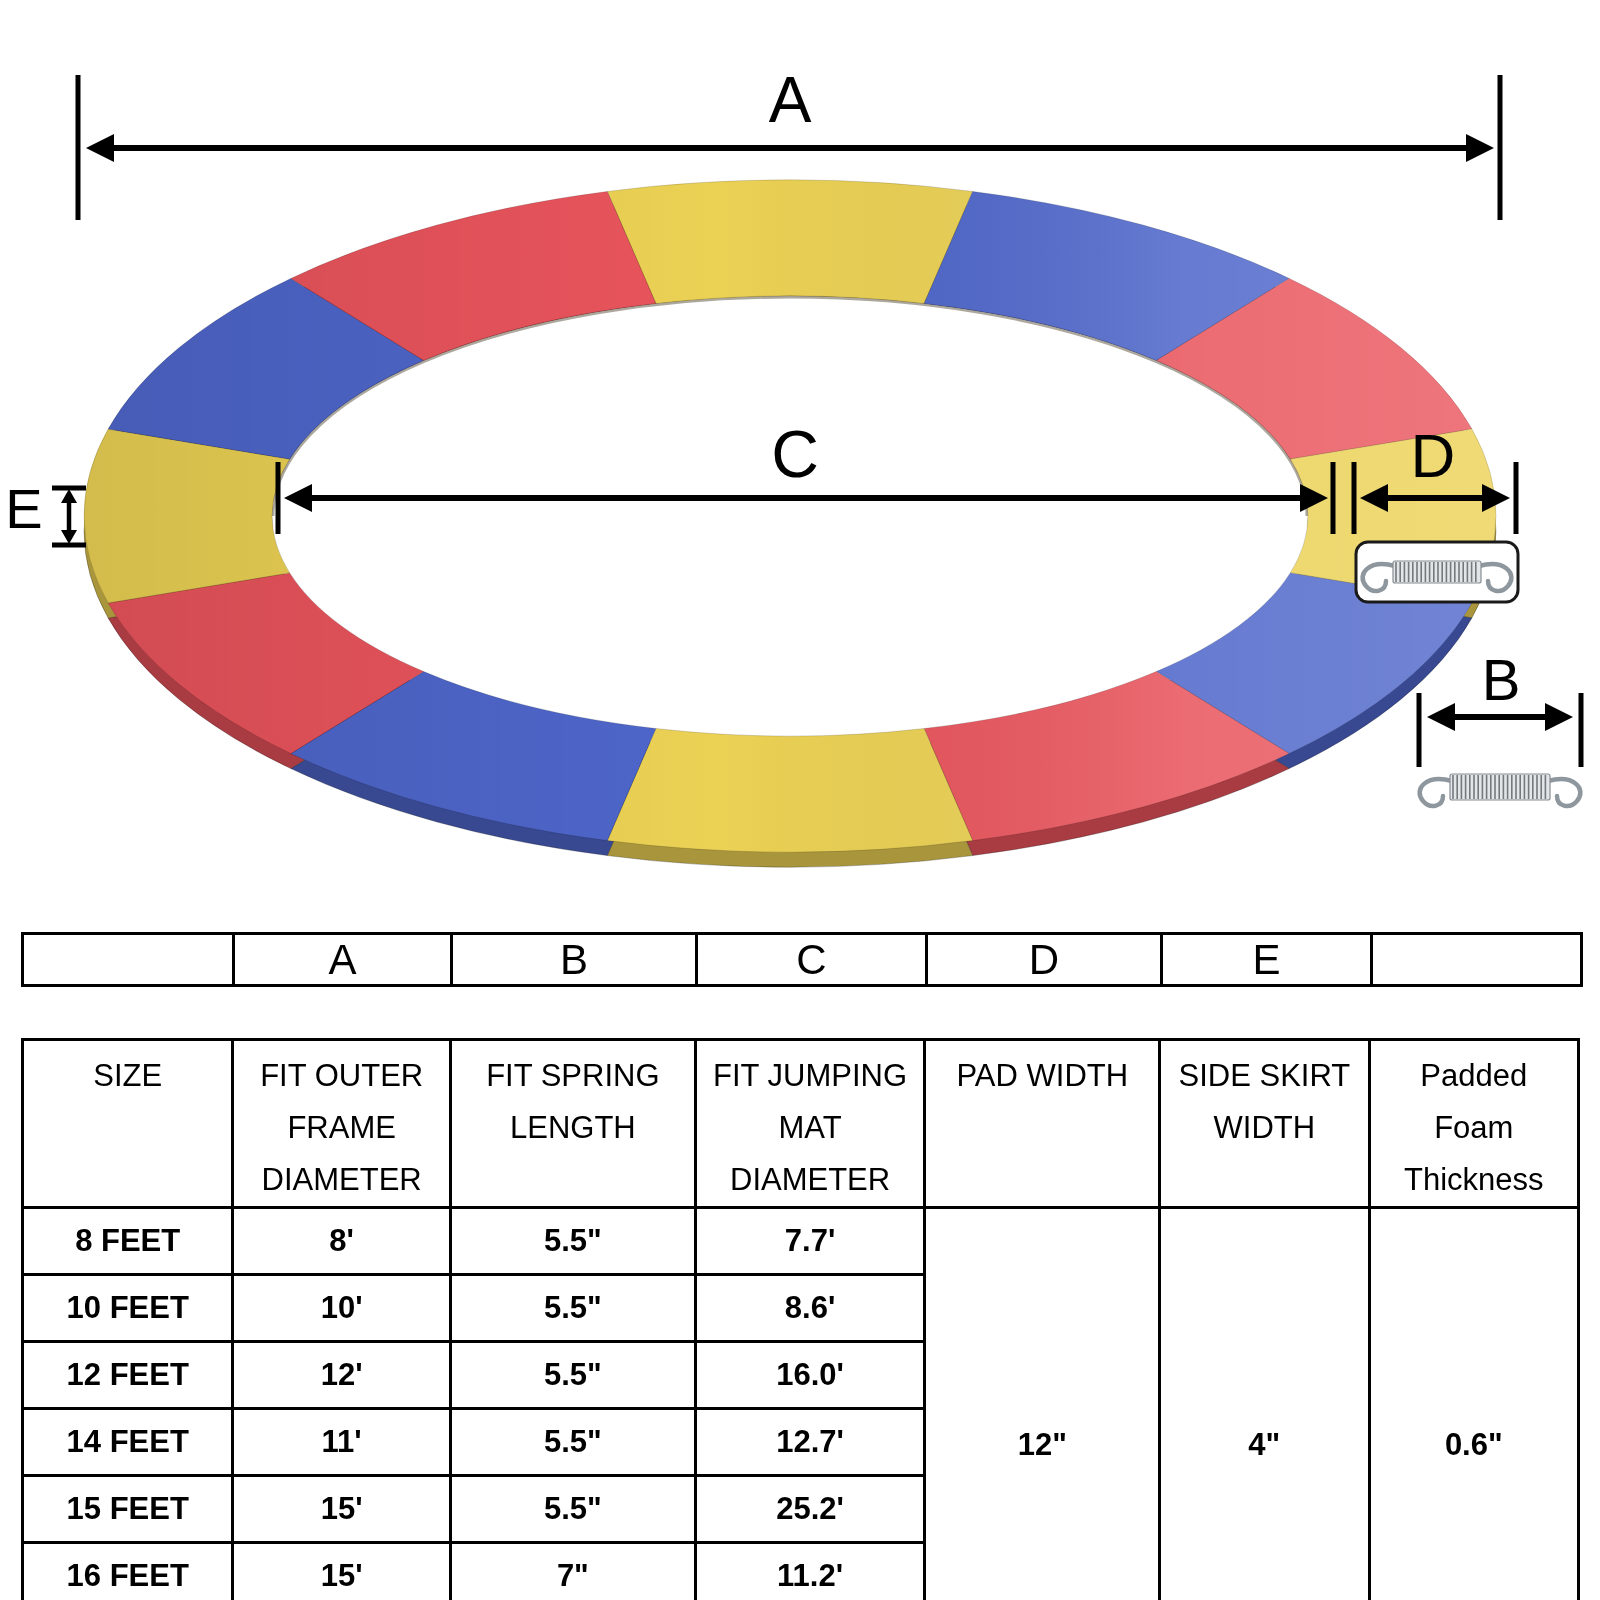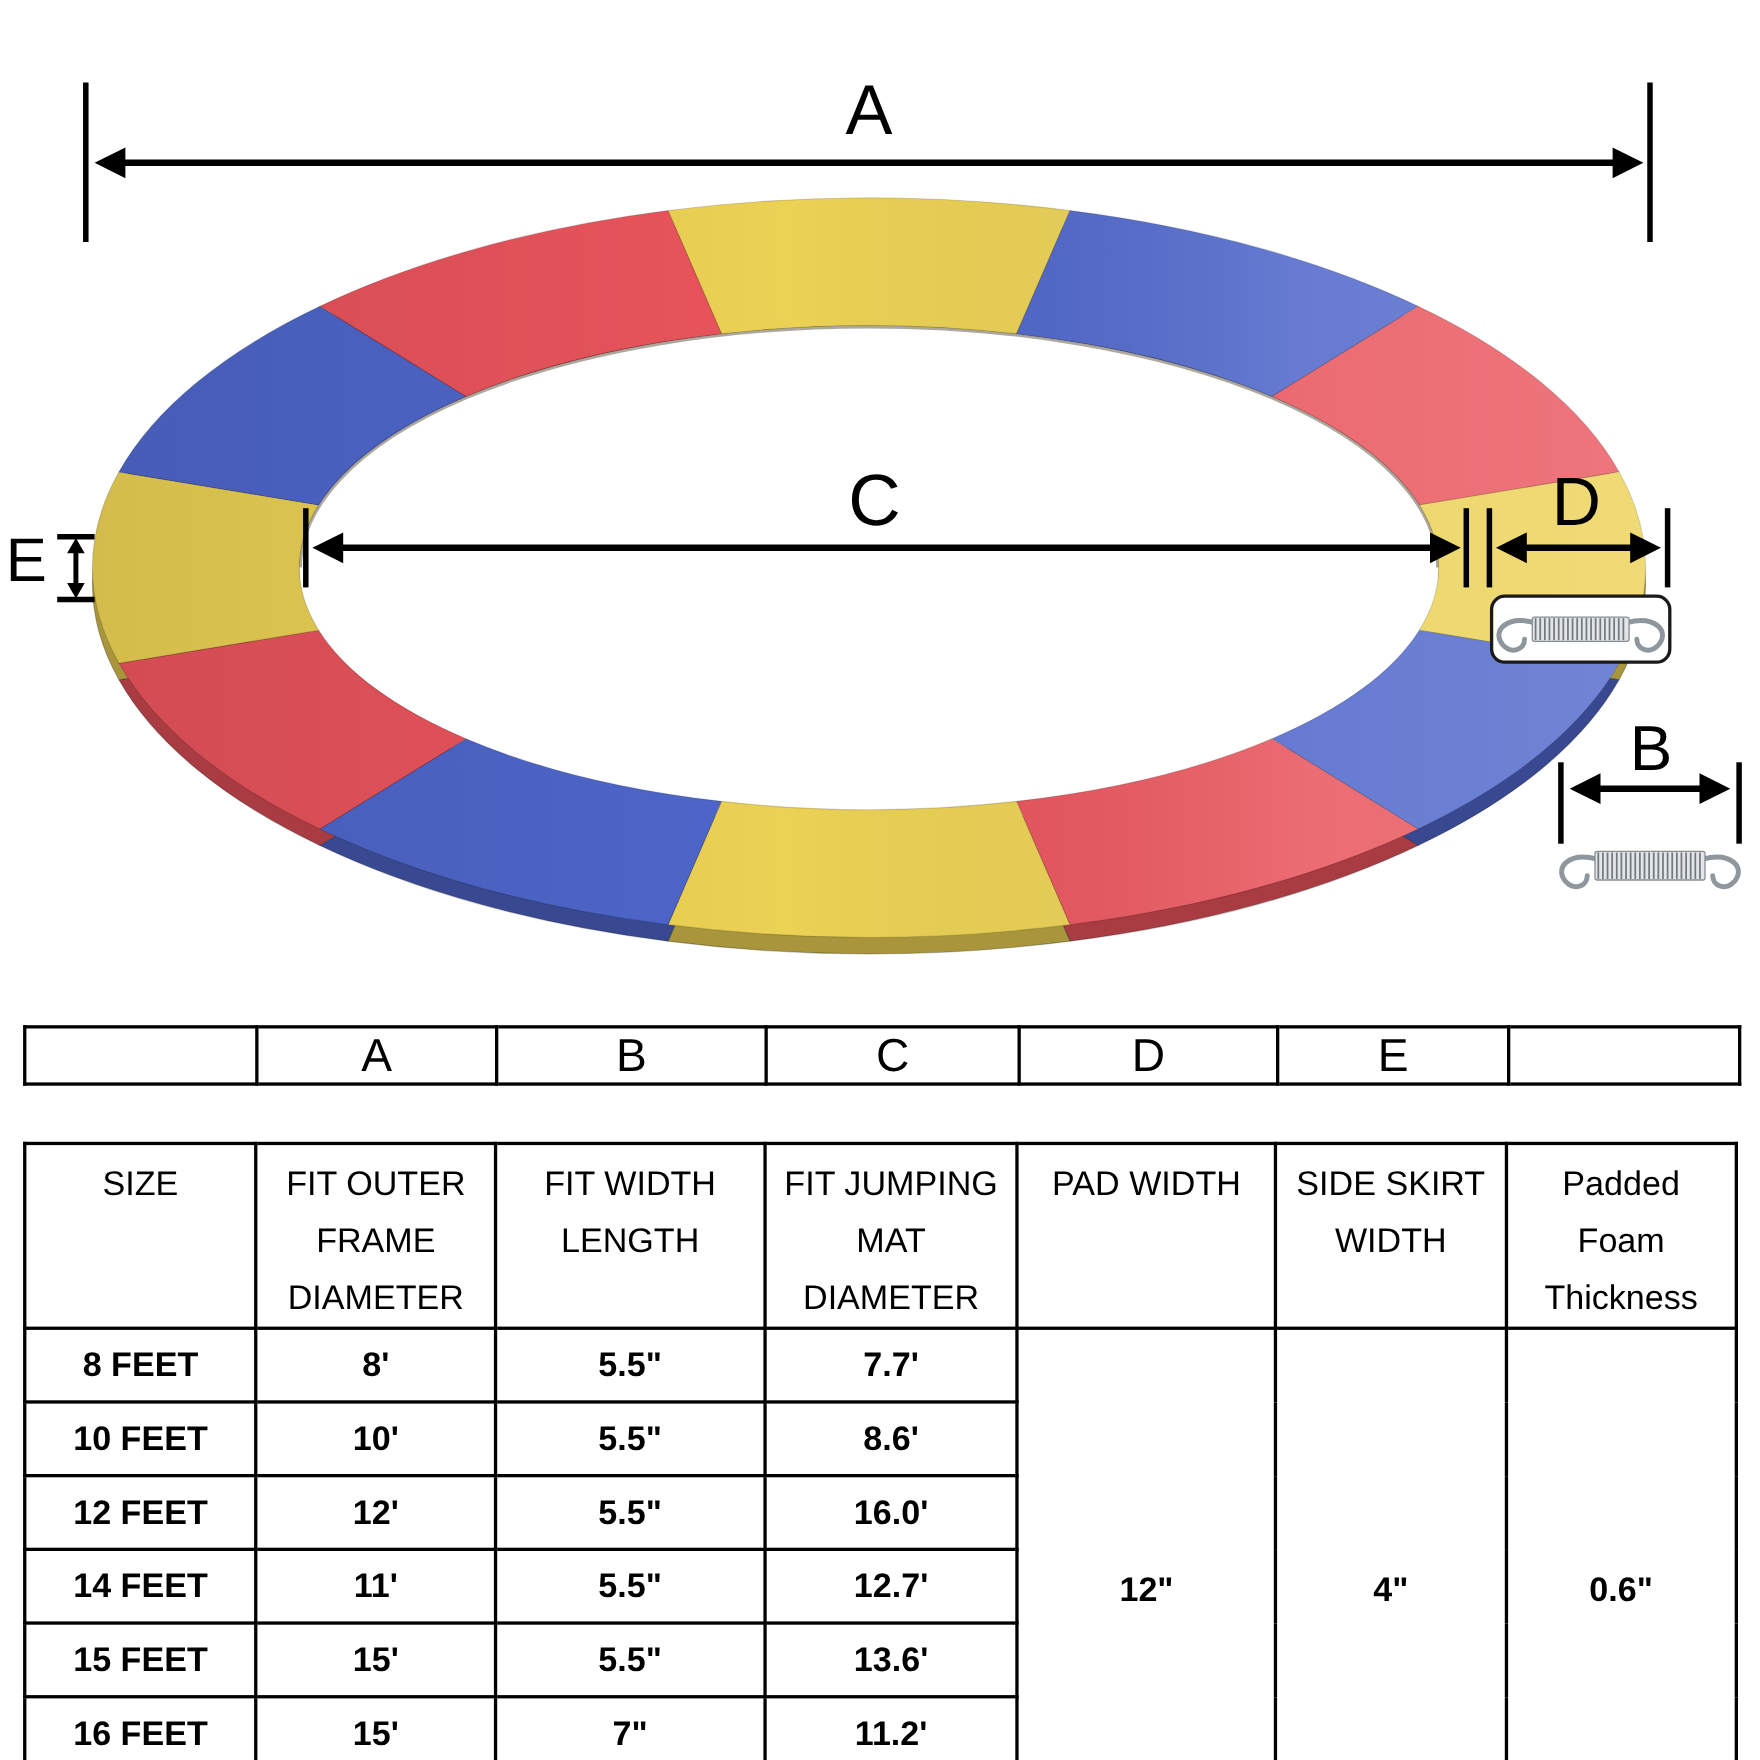--- a/index.html
+++ b/index.html
@@ -171,21 +171,21 @@
         <col style="width:232px">
         <col style="width:207px">
         <col style="width:207px">
     </colgroup>
     <thead>
       <tr>
         <th>SIZE</th>
         <th>FIT OUTER
 FRAME
 DIAMETER</th>
-        <th>FIT WIDTH
+        <th>FIT SPRING
 LENGTH</th>
         <th>FIT JUMPING
 MAT
 DIAMETER</th>
         <th>PAD WIDTH</th>
         <th>SIDE SKIRT
 WIDTH</th>
         <th>Padded
 Foam
 Thickness</th>
@@ -216,21 +216,21 @@
         <tr>
           <td>14 FEET</td>
           <td>11'</td>
           <td>5.5"</td>
           <td>12.7'</td>
         </tr>
         <tr>
           <td>15 FEET</td>
           <td>15'</td>
           <td>5.5"</td>
-          <td>13.6'</td>
+          <td>25.2'</td>
         </tr>
         <tr>
           <td>16 FEET</td>
           <td>15'</td>
           <td>7"</td>
           <td>11.2'</td>
         </tr>
       </tbody>
   </table>
 </div>

